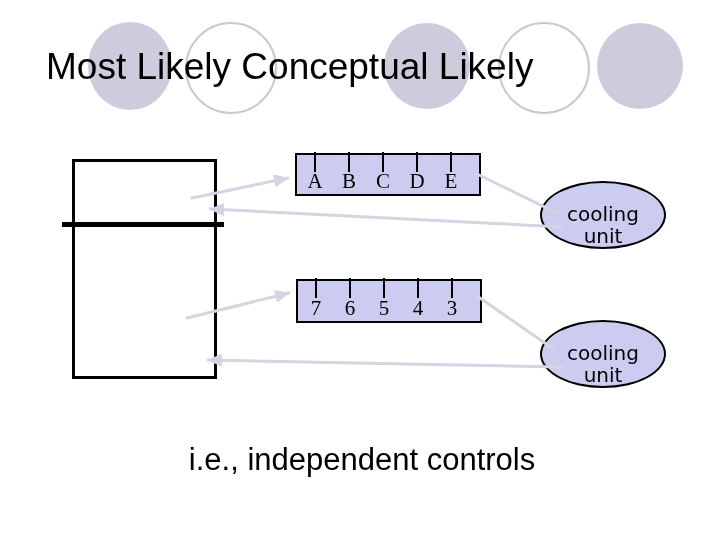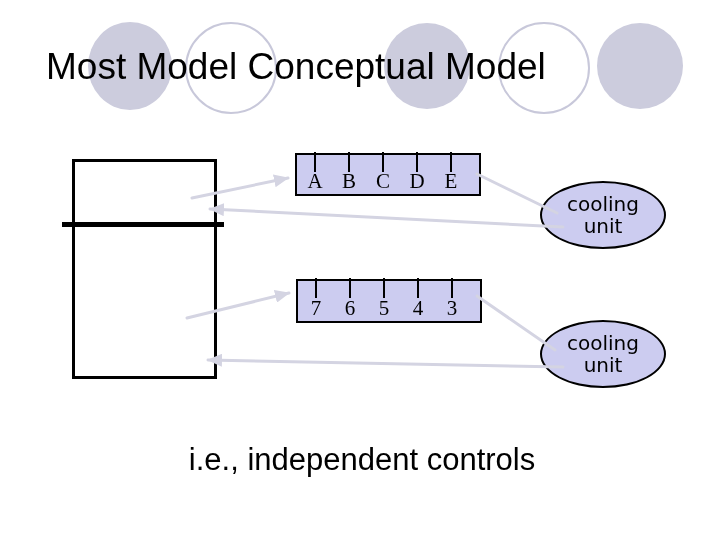--- a/index.html
+++ b/index.html
@@ -54,21 +54,21 @@
     position:absolute;bottom:0px;width:22px;text-align:center;
     font-family:"Liberation Serif", serif;font-size:21px;color:#000;
   }
   .l0{left:7px;} .l1{left:41px;} .l2{left:75px;} .l3{left:109px;} .l4{left:143px;}
 
   
   .cooling{
     position:absolute;left:540px;width:126px;height:68px;box-sizing:border-box;
     border:2px solid #000;border-radius:50%;
     background:var(--ellipse-fill,#ccccf0);
-    display:flex;flex-direction:column;align-items:center;justify-content:center;
+    display:flex;flex-direction:column;align-items:center;justify-content:flex-end;
     font-family:"DejaVu Sans", sans-serif;font-size:20px;line-height:1.1;color:#000;
     z-index:2;
   }
   .cu1{top:181px;}
   .cu2{top:320px;}
 
   .caption{
     position:absolute;left:0;top:436px;width:712px;margin:6px;
     text-align:center;font-size:31px;color:#000;z-index:3;
   }
@@ -81,21 +81,21 @@
 <body>
 
 <div class="slide">
 
   <span class="decor filled c1"></span>
   <span class="decor outlined c2"></span>
   <span class="decor filled c3"></span>
   <span class="decor outlined c4"></span>
   <span class="decor filled c5"></span>
 
-  <h1 class="title">Most Model Conceptual Model</h1>
+  <h1 class="title">Most Likely Conceptual Likely</h1>
 
   <div class="fridge">
     <div class="fridge-divider"></div>
   </div>
 
   <div class="panel p1">
     <span class="tick t0"></span>
     <span class="tick t1"></span>
     <span class="tick t2"></span>
     <span class="tick t3"></span>

